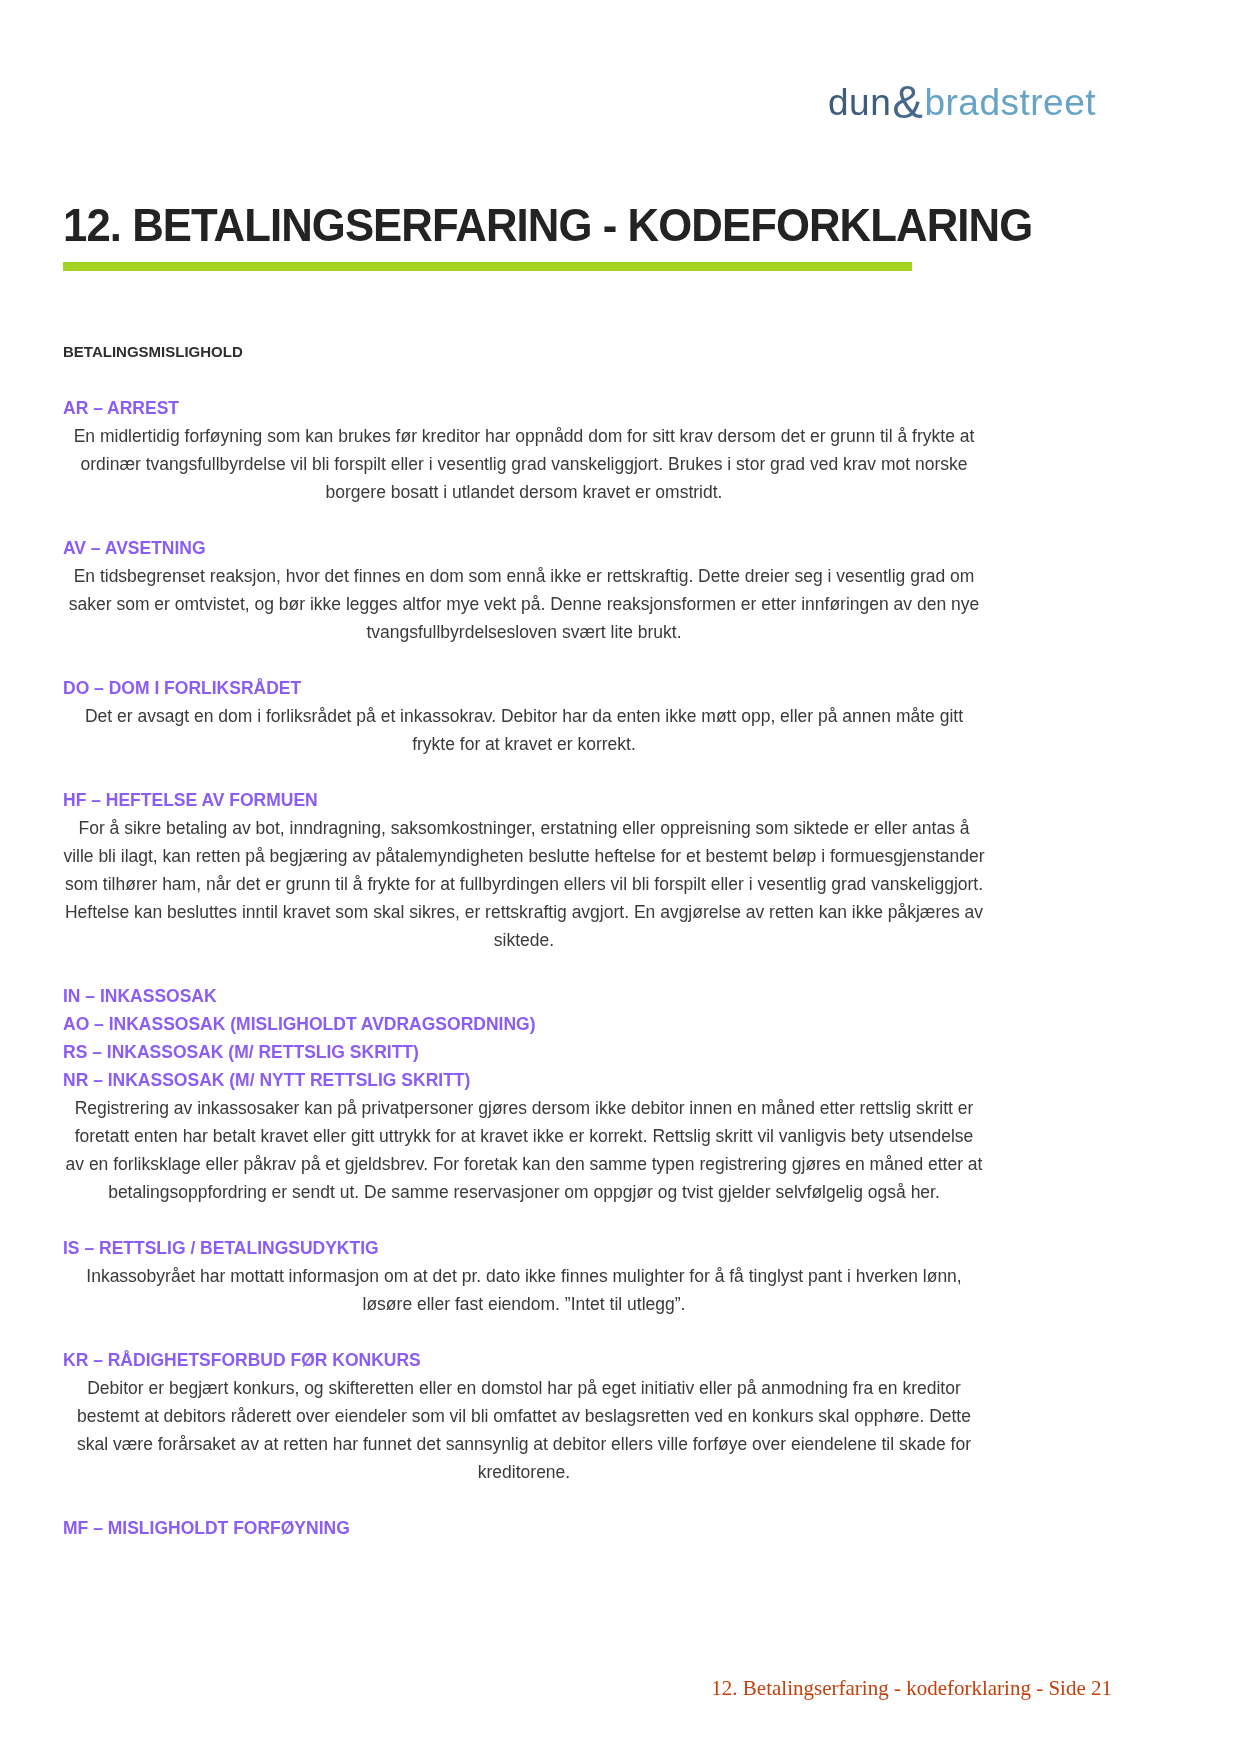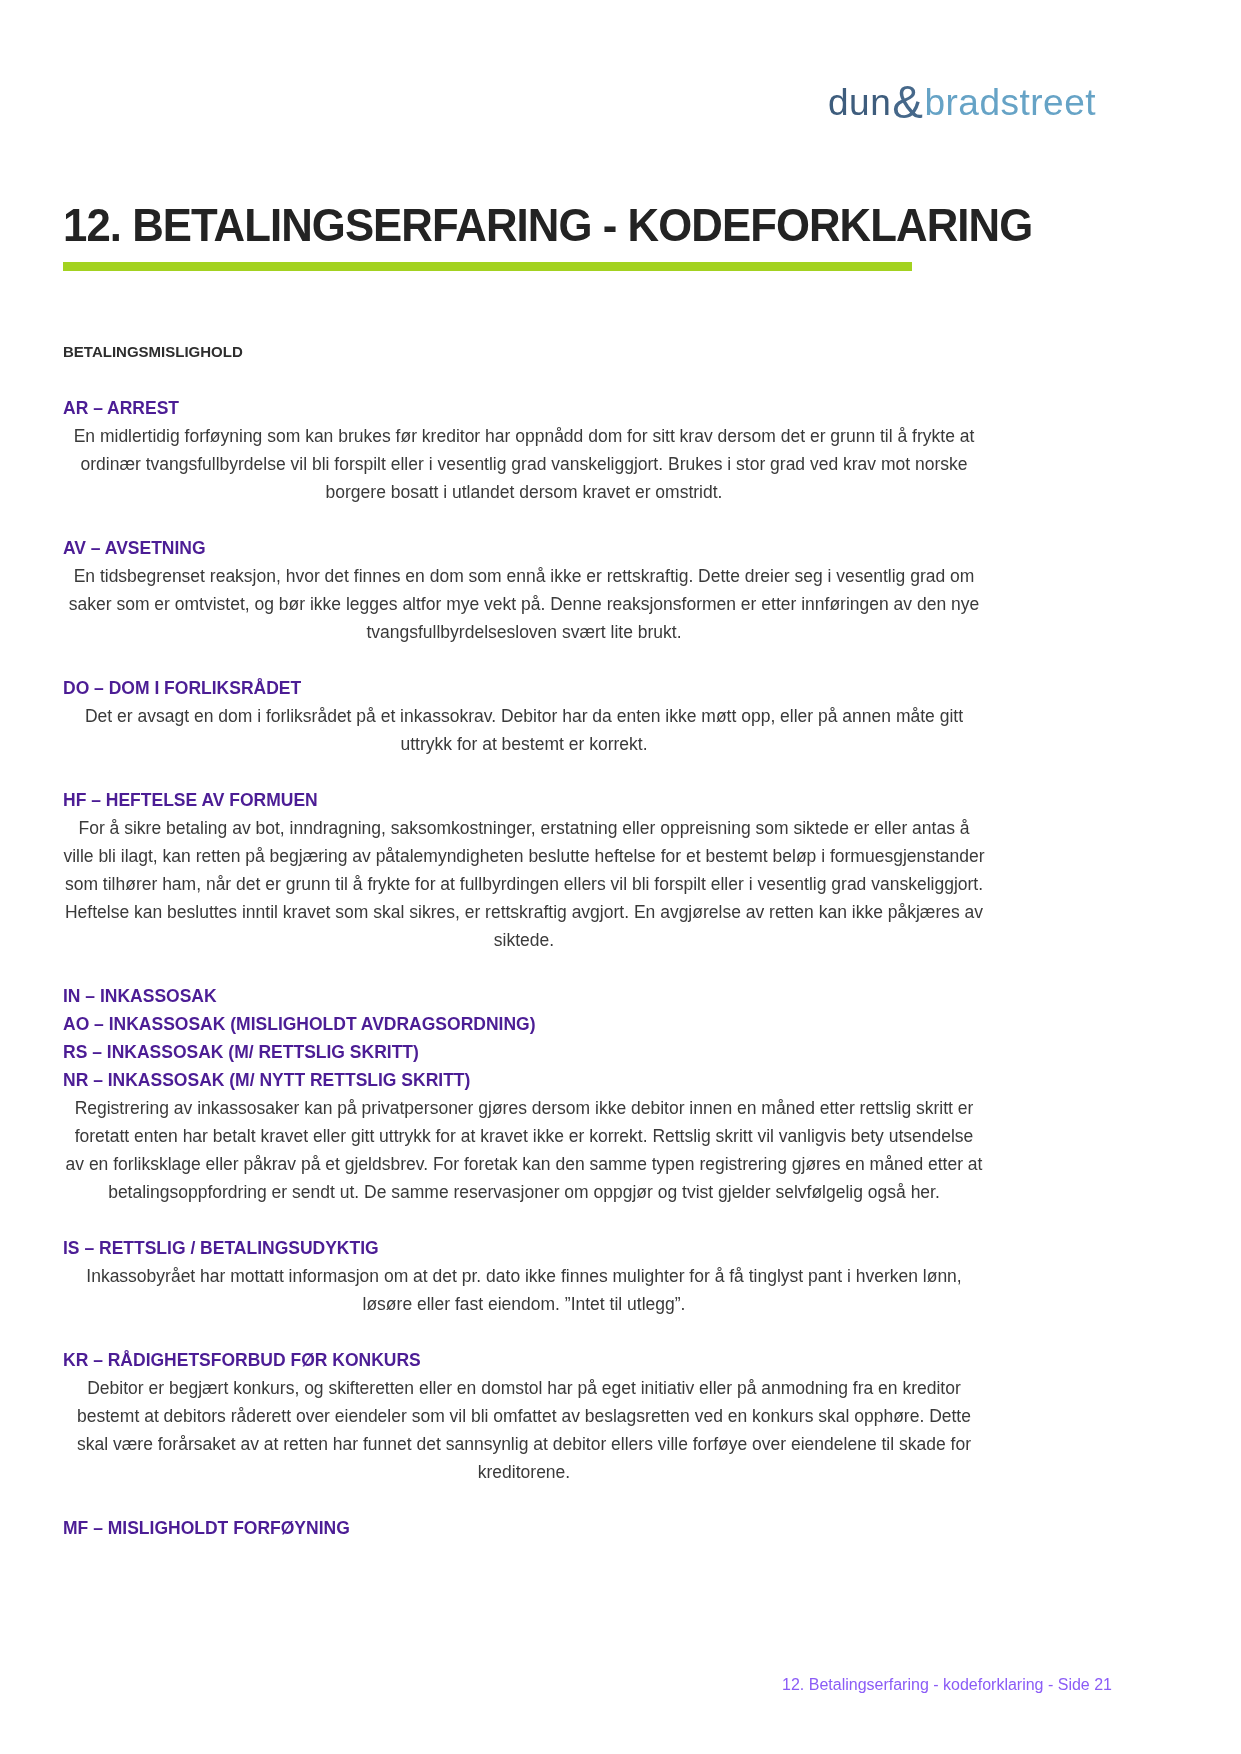--- a/index.html
+++ b/index.html
@@ -66,35 +66,36 @@
     font-size: 15px;
     font-weight: 700;
     color: #2e2e2e;
     line-height: 28px;
   }
   .sec { margin-top: 28px; }
   .code-heading {
     margin: 0;
     font-size: 17.5px;
     font-weight: 700;
-    color: #4c1d95;
+    color: #8b5cf6;
     line-height: 28px;
   }
   .code-body {
     margin: 0;
     color: #3a3a3a;
     text-align: center;
   }
   
   .footer {
     position: absolute;
     top: 1676px;
     right: 176px;
-    font-size: 16px;
-    color: #8b5cf6;
+    font-size: 21px;
+    color: #c2410c;
+    font-family: Liberation Serif, serif;
   }
 </style>
 </head>
 <body>
 
 <div class="page">
 
   <div class="logo">
     <span class="w1" style="color: rgb(62, 93, 125);">dun</span><span class="amp" style="color: rgb(70, 104, 138);">&amp;</span><span class="w2" style="color: rgb(102, 163, 198);">bradstreet</span>
   </div>
@@ -109,21 +110,21 @@
         <section class="sec">
           <h3 class="code-heading">AR – ARREST</h3>
           <p class="code-body">En midlertidig forføyning som kan brukes før kreditor har oppnådd dom for sitt krav dersom det er grunn til å frykte at ordinær tvangsfullbyrdelse vil bli forspilt eller i vesentlig grad vanskeliggjort. Brukes i stor grad ved krav mot norske borgere bosatt i utlandet dersom kravet er omstridt.</p>
         </section>
         <section class="sec">
           <h3 class="code-heading">AV – AVSETNING</h3>
           <p class="code-body">En tidsbegrenset reaksjon, hvor det finnes en dom som ennå ikke er rettskraftig. Dette dreier seg i vesentlig grad om saker som er omtvistet, og bør ikke legges altfor mye vekt på. Denne reaksjonsformen er etter innføringen av den nye tvangsfullbyrdelsesloven svært lite brukt.</p>
         </section>
         <section class="sec">
           <h3 class="code-heading">DO – DOM I FORLIKSRÅDET</h3>
-          <p class="code-body">Det er avsagt en dom i forliksrådet på et inkassokrav. Debitor har da enten ikke møtt opp, eller på annen måte gitt uttrykk for at bestemt er korrekt.</p>
+          <p class="code-body">Det er avsagt en dom i forliksrådet på et inkassokrav. Debitor har da enten ikke møtt opp, eller på annen måte gitt frykte for at kravet er korrekt.</p>
         </section>
         <section class="sec">
           <h3 class="code-heading">HF – HEFTELSE AV FORMUEN</h3>
           <p class="code-body">For å sikre betaling av bot, inndragning, saksomkostninger, erstatning eller oppreisning som siktede er eller antas å ville bli ilagt, kan retten på begjæring av påtalemyndigheten beslutte heftelse for et bestemt beløp i formuesgjenstander som tilhører ham, når det er grunn til å frykte for at fullbyrdingen ellers vil bli forspilt eller i vesentlig grad vanskeliggjort. Heftelse kan besluttes inntil kravet som skal sikres, er rettskraftig avgjort. En avgjørelse av retten kan ikke påkjæres av siktede.</p>
         </section>
         <section class="sec">
           <h3 class="code-heading">IN – INKASSOSAK</h3>
           <h3 class="code-heading">AO – INKASSOSAK (MISLIGHOLDT AVDRAGSORDNING)</h3>
           <h3 class="code-heading">RS – INKASSOSAK (M/ RETTSLIG SKRITT)</h3>
           <h3 class="code-heading">NR – INKASSOSAK (M/ NYTT RETTSLIG SKRITT)</h3>

